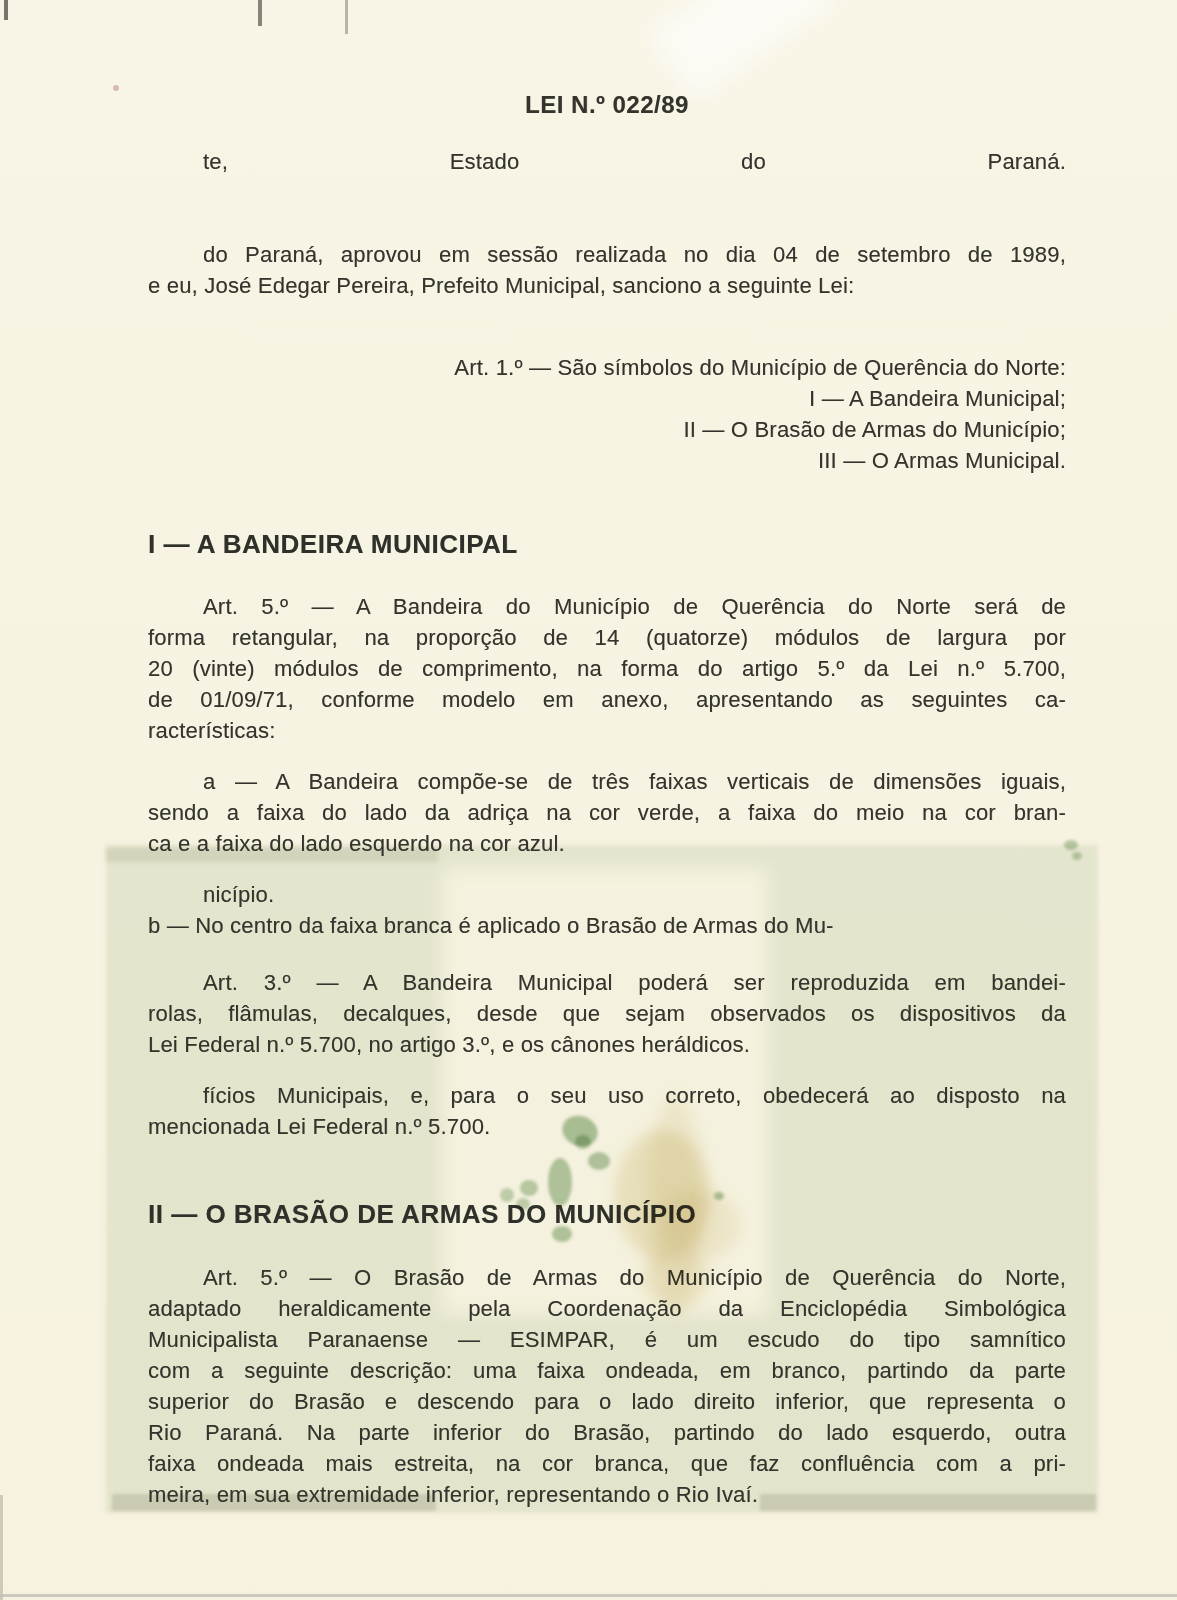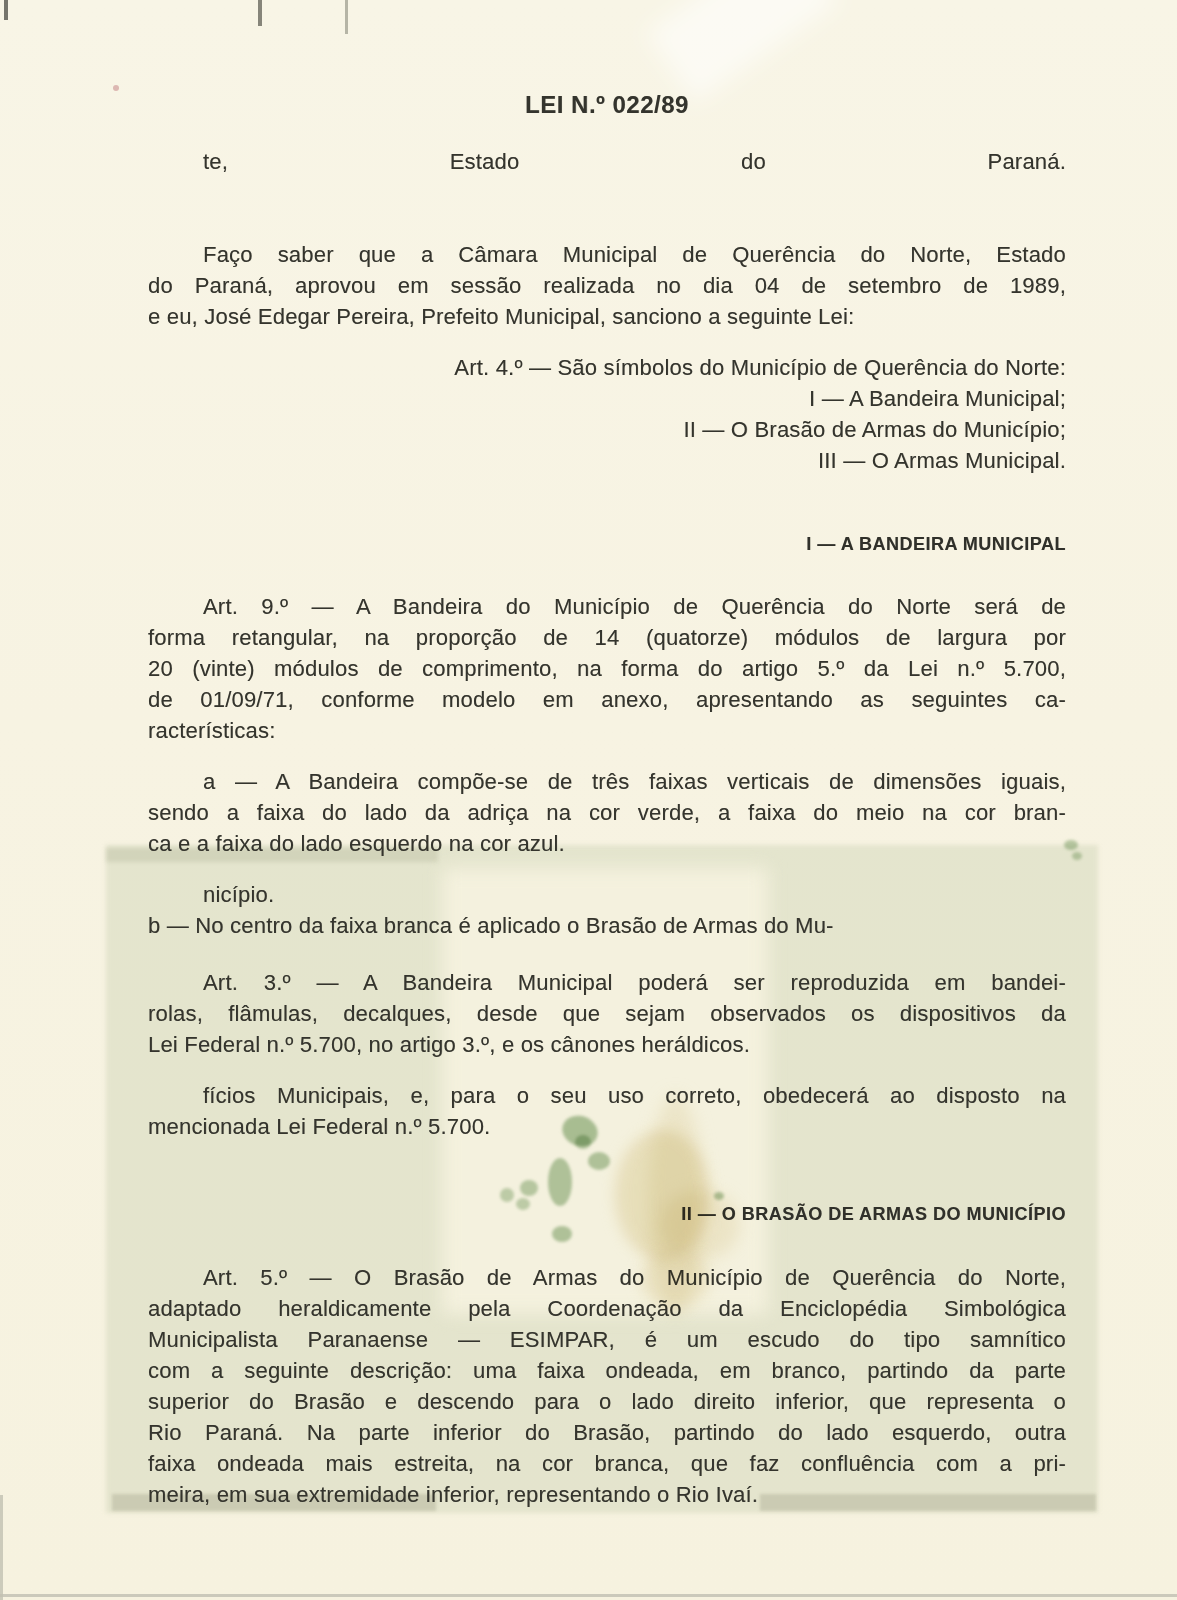--- a/index.html
+++ b/index.html
@@ -86,21 +86,21 @@
 
   .b-title { top:89px; text-align:center; font-weight:bold; font-size:24px; letter-spacing:0.5px; }
   .b-sumula { top:146px; padding-left:190px; box-sizing:border-box; }
   .b-sumula .ln:first-child { text-indent:-135px; text-align:justify; text-align-last:justify; }
   .b-preamble { top:239px; }
   .b-art1 { top:352px; }
   .b-art1 .ln:first-child { text-indent:55px; }
   .b-art1 .ln:nth-child(2) { padding-left:57px; }
   .b-art1 .ln:nth-child(3) { padding-left:48px; }
   .b-art1 .ln:nth-child(4) { padding-left:42px; }
-  .heading { text-align:right; font-weight:bold; font-size:18px; line-height:30px; letter-spacing:0.5px; color:#30302a; }
+  .heading { text-align:left; font-weight:bold; font-size:26px; line-height:30px; letter-spacing:0.5px; color:#30302a; }
   .b-h1 { top:529px; }
   .b-art2 { top:591px; }
   .b-a { top:766px; }
   .b-b { top:879px; }
   .b-art3 { top:967px; }
   .b-art4 { top:1080px; }
   .b-h2 { top:1199px; }
   .b-art5 { top:1262px; }
 </style>
 </head>
@@ -114,33 +114,32 @@
   <div class="under edge-strip-l"></div>
   <div class="under edge-strip-r"></div>
   <div class="under white-streak"></div>
 
   <div class="textlayer">
     <div class="block b-title">LEI N.º 022/89</div>
     <div class="block b-sumula">
         <div class="ln">te, Estado do Paraná.</div>
       </div>
     <div class="block b-preamble indent just">
-        <div class="ln">Faço saber que a Câmara Municipal de Querência do Norte, Estado</div>
         <div class="ln">do Paraná, aprovou em sessão realizada no dia 04 de setembro de 1989,</div>
         <div class="ln">e eu, José Edegar Pereira, Prefeito Municipal, sanciono a seguinte Lei:</div>
       </div>
     <div class="block b-art1">
-        <div class="ln">Art. 4.º — São símbolos do Município de Querência do Norte:</div>
+        <div class="ln">Art. 1.º — São símbolos do Município de Querência do Norte:</div>
         <div class="ln">I — A Bandeira Municipal;</div>
         <div class="ln">II — O Brasão de Armas do Município;</div>
         <div class="ln">III — O Armas Municipal.</div>
       </div>
     <div class="block heading b-h1">I — A BANDEIRA MUNICIPAL</div>
     <div class="block b-art2 indent just">
-        <div class="ln">Art. 9.º — A Bandeira do Município de Querência do Norte será de</div>
+        <div class="ln">Art. 5.º — A Bandeira do Município de Querência do Norte será de</div>
         <div class="ln">forma retangular, na proporção de 14 (quatorze) módulos de largura por</div>
         <div class="ln">20 (vinte) módulos de comprimento, na forma do artigo 5.º da Lei n.º 5.700,</div>
         <div class="ln">de 01/09/71, conforme modelo em anexo, apresentando as seguintes ca-</div>
         <div class="ln">racterísticas:</div>
       </div>
     <div class="block b-a indent just">
         <div class="ln">a — A Bandeira compõe-se de três faixas verticais de dimensões iguais,</div>
         <div class="ln">sendo a faixa do lado da adriça na cor verde, a faixa do meio na cor bran-</div>
         <div class="ln">ca e a faixa do lado esquerdo na cor azul.</div>
       </div>

